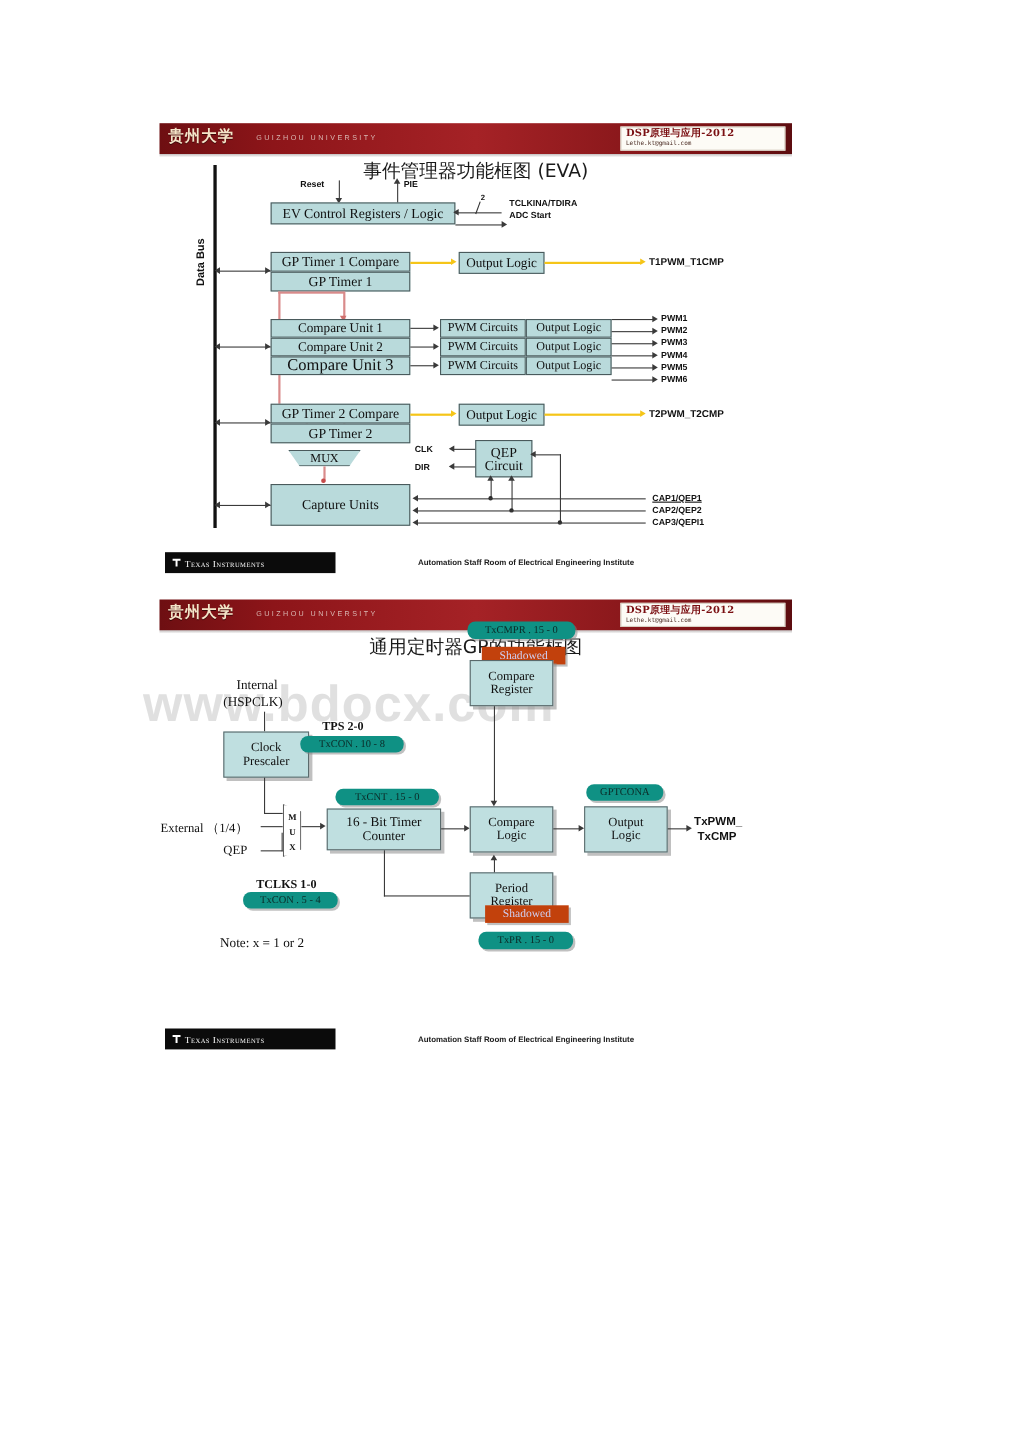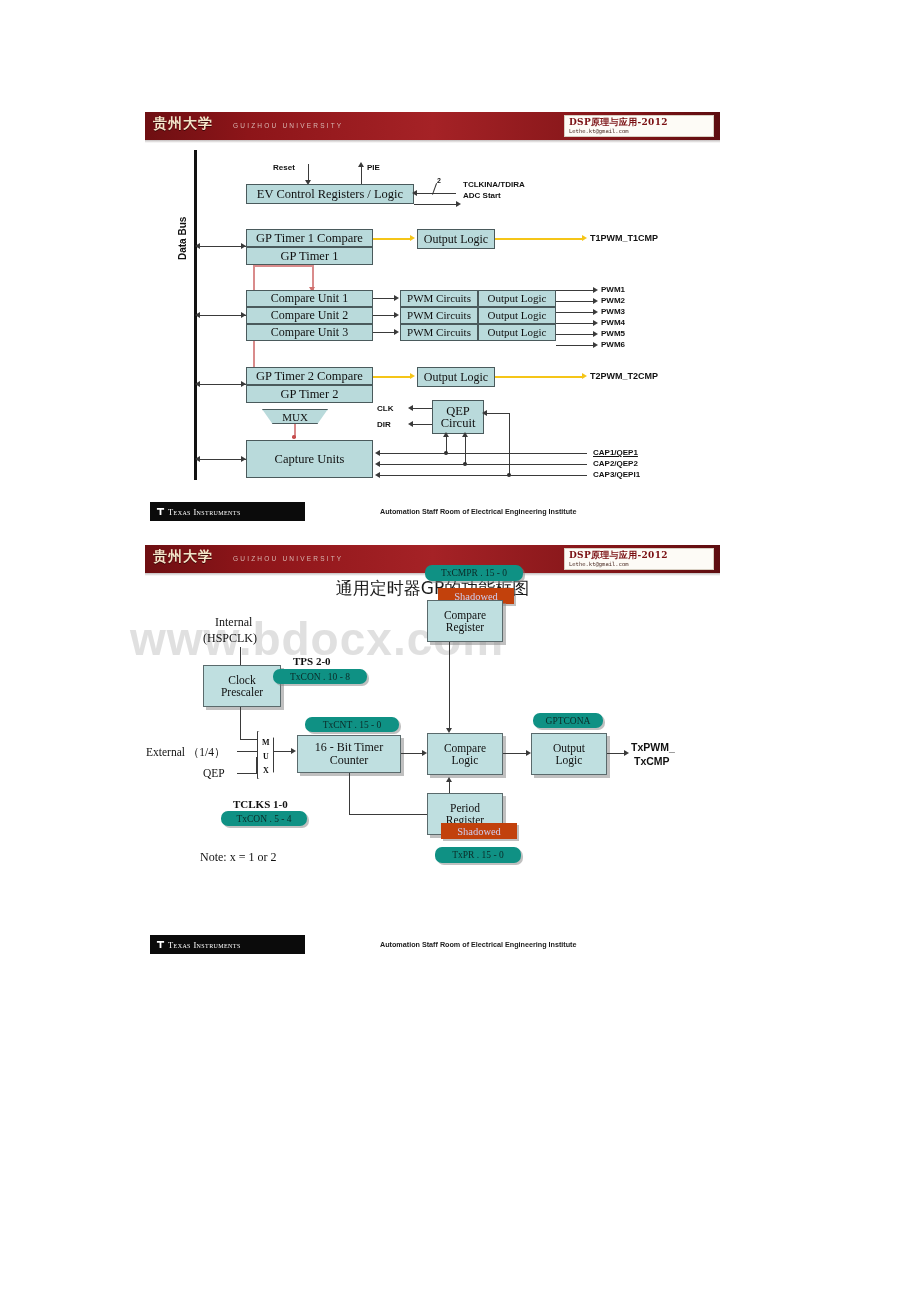--- a/index.html
+++ b/index.html
@@ -144,20 +144,21 @@
   <div class="hdr">
     <div class="hdr-logo">贵州大学</div>
     <div class="hdr-sub">GUIZHOU UNIVERSITY</div>
     <div class="hdr-badge">
       <div class="b1">DSP原理与应用-2012</div>
       <div class="b2">Lethe.kt@gmail.com</div>
     </div>
   </div>
   <div class="hdr-shadow"></div>
 
+  <div class="slide-title">事件管理器功能框图 (EVA)</div>
 
   <div class="dg">
 
     <div class="databus"></div>
     <div class="databus-lbl">Data Bus</div>
 
     <div class="lbl" style="left:128px;top:51px;">Reset</div>
     <div class="lbl" style="left:222px;top:51px;">PIE</div>
 
     <div class="ln v" style="left:163px;top:52px;height:18px;"></div>
@@ -195,21 +196,21 @@
     <div class="ln red v" style="left:167px;top:153px;height:25px;"></div>
     <div class="arw d dred" style="left:164px;top:175px;"></div>
     <div class="ln red h" style="left:108px;top:263px;width:60px;"></div>
     <div class="ln red v" style="left:167px;top:263px;height:18px;"></div>
     <div class="ln red v" style="left:133px;top:263px;height:18px;"></div>
     <div class="dot red" style="left:131px;top:279px;"></div>
     <div class="dot red" style="left:165px;top:279px;"></div>
 
     <div class="box" style="left:101px;top:178px;width:127px;height:17px;font-size:12px;">Compare Unit 1</div>
     <div class="box" style="left:101px;top:195px;width:127px;height:17px;font-size:12px;">Compare Unit 2</div>
-    <div class="box" style="left:101px;top:212px;width:127px;height:17px;font-size:12px;">Compare Unit 3</div>
+    <div class="box" style="left:101px;top:212px;width:127px;height:17px;font-size:15px;">Compare Unit 3</div>
 
     <div class="ln h" style="left:52px;top:203px;width:49px;"></div>
     <div class="arw l" style="left:50px;top:200px;"></div>
     <div class="arw r" style="left:96px;top:200px;"></div>
 
     <div class="box" style="left:255px;top:178px;width:78px;height:17px;font-size:11px;">PWM Circuits</div>
     <div class="box" style="left:255px;top:195px;width:78px;height:17px;font-size:11px;">PWM Circuits</div>
     <div class="box" style="left:255px;top:212px;width:78px;height:17px;font-size:11px;">PWM Circuits</div>
     <div class="box" style="left:333px;top:178px;width:78px;height:17px;font-size:11px;">Output Logic</div>
     <div class="box" style="left:333px;top:195px;width:78px;height:17px;font-size:11px;">Output Logic</div>

